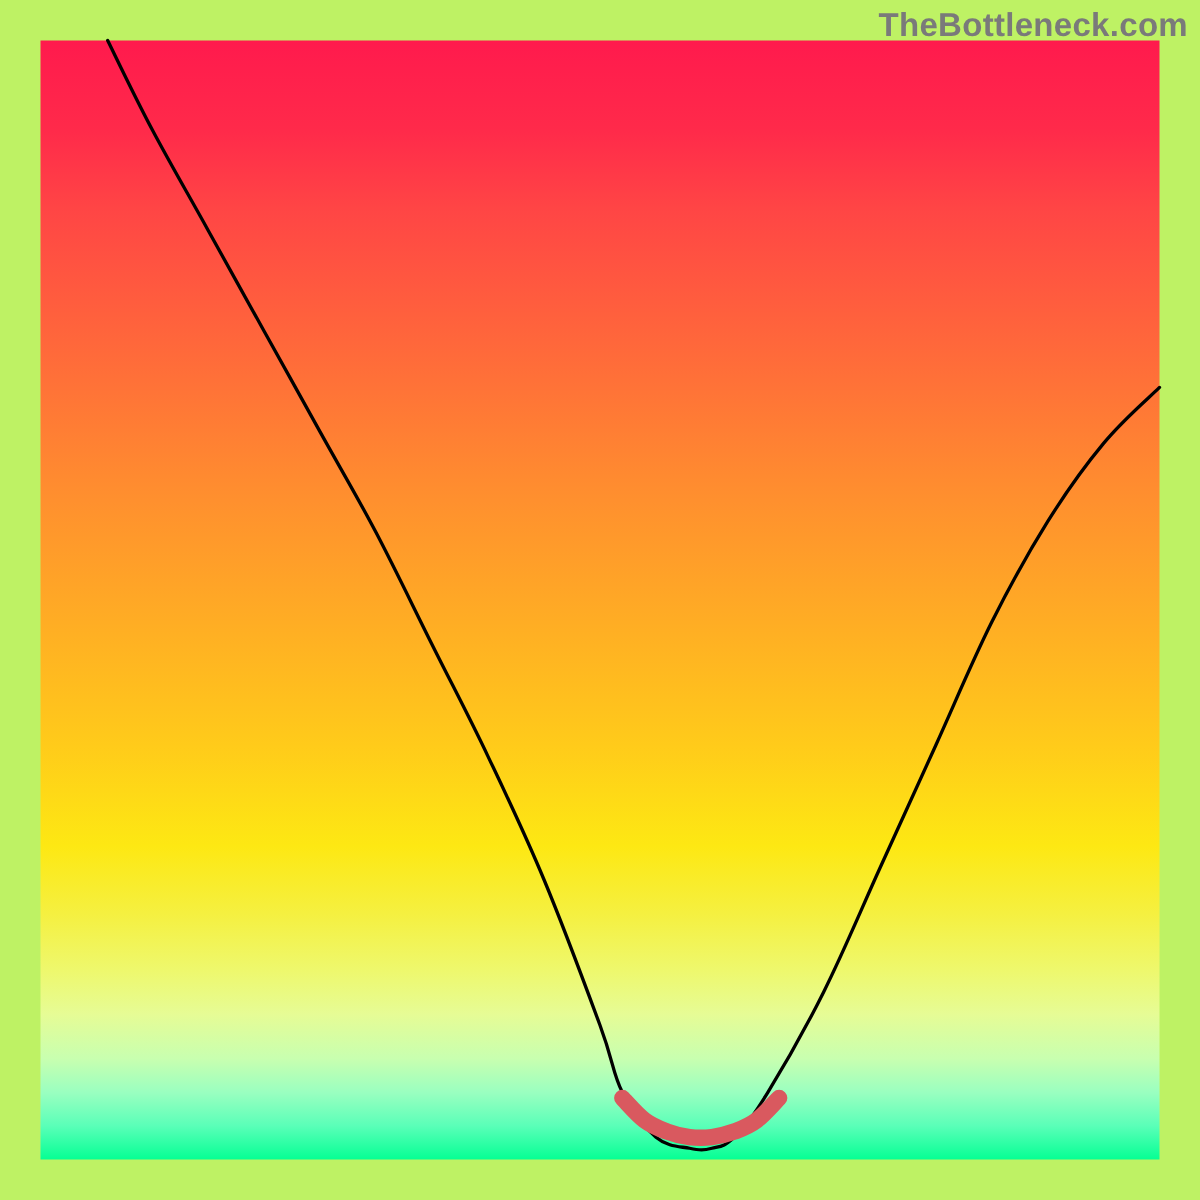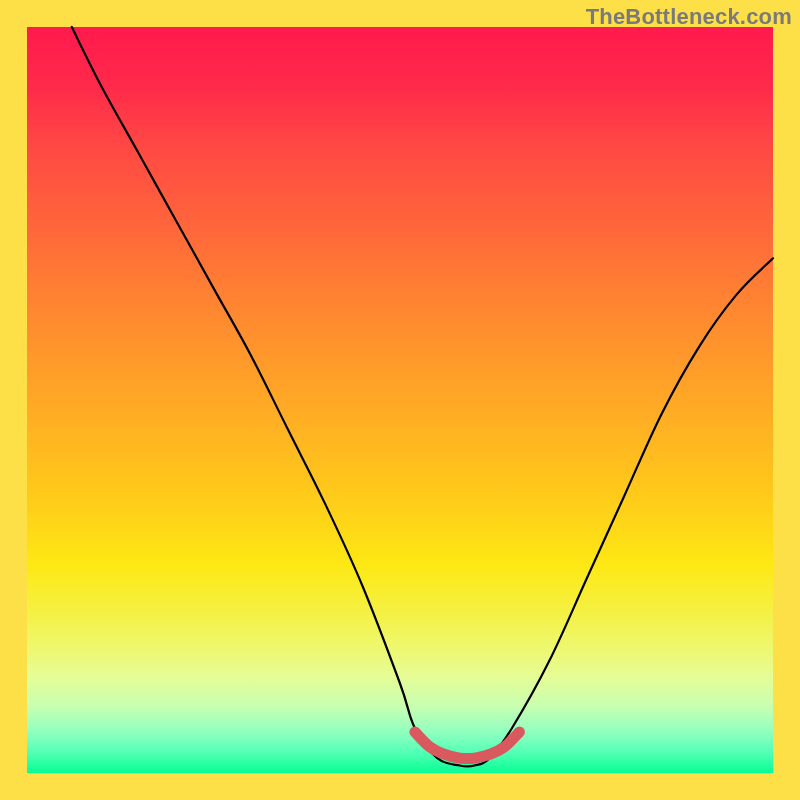--- a/index.html
+++ b/index.html
@@ -1,21 +1,21 @@
 <!DOCTYPE html>
 <html><head>
 <meta charset="utf-8">
 <style>
   * { margin: 0; padding: 0; box-sizing: border-box; }
   html, body { width: 800px; height: 800px; overflow: hidden; background: #000; }
   .chart-container {
     position: relative;
     width: 800px;
     height: 800px;
-    background: #fde047;
+    background: #bef264;
   }
   .plot-area {
     position: absolute;
     left: 27px;
     top: 27px;
     width: 746px;
     height: 746px;
     background: linear-gradient(to bottom,
       #ff1a4d 0%,
       #ff2a4a 8%,

